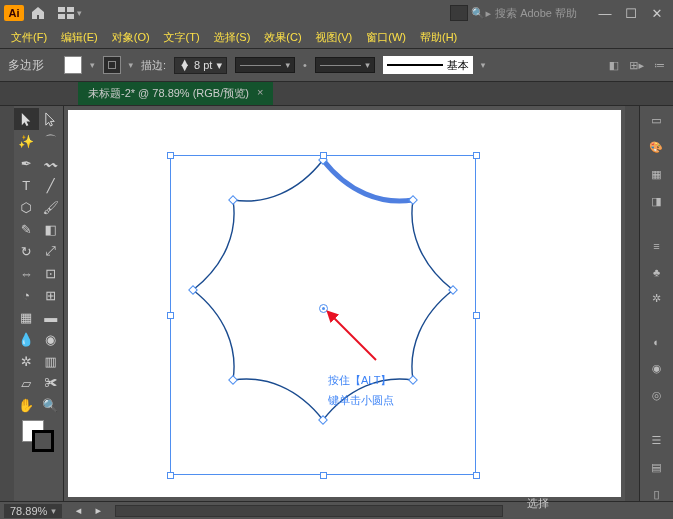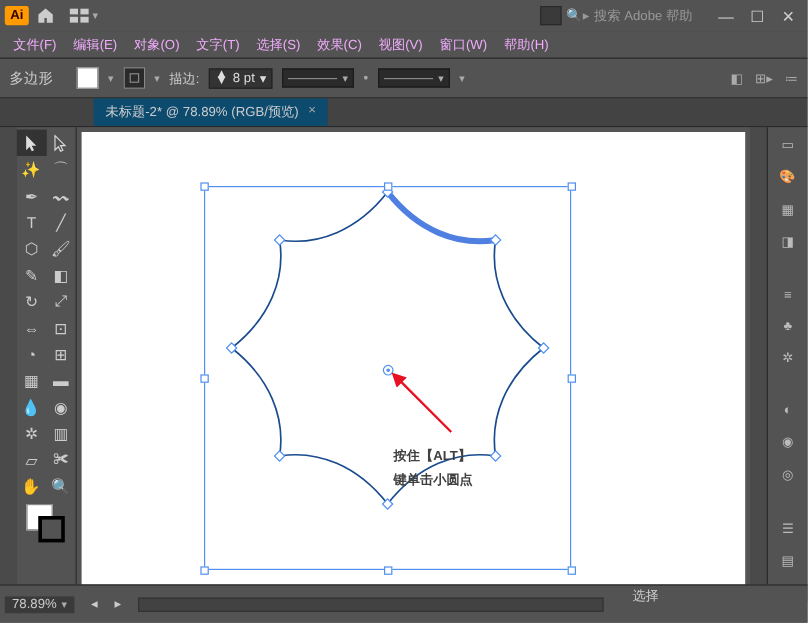--- a/index.html
+++ b/index.html
@@ -6,65 +6,65 @@
 body{width:673px;height:519px;background:#4a4a4a;overflow:hidden;position:relative}
 .title-bar{height:26px;background:#535353;display:flex;align-items:center;padding:0 4px;gap:6px}
 .ai-badge{width:20px;height:16px;background:#ff9a00;color:#330000;font-weight:bold;font-size:11px;display:flex;align-items:center;justify-content:center;border-radius:2px}
 .home-icon{width:16px;height:16px;display:flex;align-items:center;justify-content:center;color:#ccc}
 .br-switch{color:#bbb;padding:0 6px;display:flex;align-items:center;gap:3px}
 .title-spacer{flex:1}
 .search-area{display:flex;align-items:center;color:#999;gap:4px;font-size:11px}
 .search-box{background:#3a3a3a;border:1px solid #2a2a2a;width:18px;height:16px}
 .win-btns{display:flex;gap:2px;margin-left:10px}
 .win-btn{width:24px;height:18px;color:#ccc;display:flex;align-items:center;justify-content:center;font-size:13px}
-.menu-bar{height:22px;background:#535353;display:flex;align-items:center;padding:0 6px;gap:4px;color:#f0abfc;font-size:12px}
+.menu-bar{height:22px;background:#535353;display:flex;align-items:center;padding:0 6px;gap:4px;color:#fde047;font-size:12px}
 .menu-item{padding:2px 5px}
 .control-bar{height:34px;background:#535353;border-top:1px solid #2a2a2a;border-bottom:1px solid #2a2a2a;display:flex;align-items:center;padding:0 8px;gap:8px;color:#ccc}
 .ctrl-label{color:#ccc;font-size:12px;min-width:48px}
 .swatch{width:18px;height:18px;border:1px solid #888}
 .swatch.white{background:#fff}
 .swatch.dark{background:#2a2a2a;position:relative}
 .swatch.dark::after{content:'';position:absolute;inset:4px;border:1px solid #888}
 .dd{font-size:9px;color:#aaa}
 .stroke-input{display:flex;align-items:center;background:#333;border:1px solid #222;padding:1px 4px;gap:4px}
 .stroke-input span{color:#ddd;font-size:11px}
 .arrows{display:flex;flex-direction:column;line-height:5px;font-size:7px;color:#ccc}
 .line-style{width:60px;height:16px;background:#2a2a2a;border:1px solid #1a1a1a;display:flex;align-items:center;padding:0 4px}
 .line-style .ln{flex:1;height:1px;background:#888}
 .basic-style{width:90px;height:18px;background:#fff;display:flex;align-items:center;padding:0 4px;gap:4px}
 .basic-style .ln{flex:1;height:2px;background:#000}
 .basic-style span{color:#000;font-size:11px}
 .ctrl-right{margin-left:auto;display:flex;gap:10px;color:#aaa}
 .tab-bar{height:24px;background:#434343;display:flex;align-items:center;padding-left:78px;color:#ccc;border-bottom:1px solid #2a2a2a}
-.doc-tab{background:#0c4a6e;padding:4px 10px;font-size:11px;display:flex;align-items:flex-start;gap:8px}
+.doc-tab{background:#14532d;padding:4px 10px;font-size:11px;display:flex;align-items:flex-start;gap:8px}
 .doc-tab .close{font-size:11px;color:#aaa}
 .workspace{position:absolute;top:106px;left:0;right:0;bottom:18px;display:flex}
 .left-strip{width:14px;background:#4a4a4a}
 .toolbox{width:50px;background:#535353;display:flex;flex-direction:column;padding:2px 0;border-right:1px solid #2a2a2a}
 .tool-row{display:flex;height:22px}
 .tool{width:25px;height:22px;display:flex;align-items:center;justify-content:center;color:#ccc;font-size:13px;position:relative}
 .tool.sel{background:#333}
 .tool svg{width:15px;height:15px}
 .fill-stroke{height:40px;display:flex;align-items:center;justify-content:center;position:relative}
 .fs-fill{width:22px;height:22px;background:#fff;border:1px solid #888;position:absolute;top:4px;left:8px}
 .fs-stroke{width:22px;height:22px;background:#535353;border:3px solid #000;position:absolute;top:14px;left:18px}
 .canvas-area{flex:1;background:#545454;padding:4px;position:relative}
 .canvas{background:#fff;width:100%;height:100%;position:relative}
 .shape-svg{position:absolute;left:95px;top:40px}
 .sel-box{position:absolute;border:1px solid #4f8ff0}
 .sel-handle{position:absolute;width:7px;height:7px;background:#fff;border:1px solid #4f8ff0}
 .center-dot{position:absolute;width:9px;height:9px;border:1.5px solid #4f8ff0;border-radius:50%}
 .center-dot::after{content:'';position:absolute;inset:2px;background:#4f8ff0;border-radius:50%}
 .red-arrow{position:absolute}
-.annotation{position:absolute;color:#404040;font-size:14px;line-height:20px;font-weight:700}
+.annotation{position:absolute;color:#3b82f6;font-size:14px;line-height:20px;font-weight:400}
 .right-strip{width:14px;background:#4a4a4a}
 .right-panel{width:34px;background:#535353;display:flex;flex-direction:column;align-items:center;padding-top:8px;gap:14px;border-left:1px solid #2a2a2a}
 .rp-icon{width:20px;height:20px;display:flex;align-items:center;justify-content:center;color:#bbb}
 .rp-gap{height:18px}
-.status-bar{position:absolute;bottom:0;left:0;right:0;height:32px;background:#535353;border-top:1px solid #2a2a2a;display:flex;align-items:center;color:#ccc;font-size:11px;padding:0 4px;gap:14px}
+.status-bar{position:absolute;bottom:0;left:0;right:0;height:18px;background:#535353;border-top:1px solid #2a2a2a;display:flex;align-items:center;color:#ccc;font-size:11px;padding:0 4px;gap:14px}
 .status-zoom{background:#3a3a3a;padding:1px 6px;display:flex;align-items:center;gap:4px}
 .scroll-track{flex:1;height:12px;background:#424242;border:1px solid #333;position:relative}
 </style>
 </head>
 <body>
 
 <div class="title-bar">
   <div class="ai-badge">Ai</div>
   <div class="home-icon">
     <svg viewBox="0 0 16 16" fill="currentColor">
@@ -121,20 +121,24 @@
     <span class="dd">▾</span>
   </div>
   <div class="line-style">
       <div class="ln"></div>
       <span class="dd" style="margin-left:4px">▾</span>
     </div>
   <span style="color:#aaa">•</span>
   <div class="line-style">
       <div class="ln"></div>
       <span class="dd" style="margin-left:4px">▾</span>
+    </div>
+  <div class="basic-style">
+      <div class="ln"></div>
+      <span>基本</span>
     </div>
     <span class="dd">▾</span>
   <div class="ctrl-right">
     <span>◧</span>
     <span>⊞▸</span>
     <span>≔</span>
   </div>
 </div>
 
 <div class="tab-bar">

